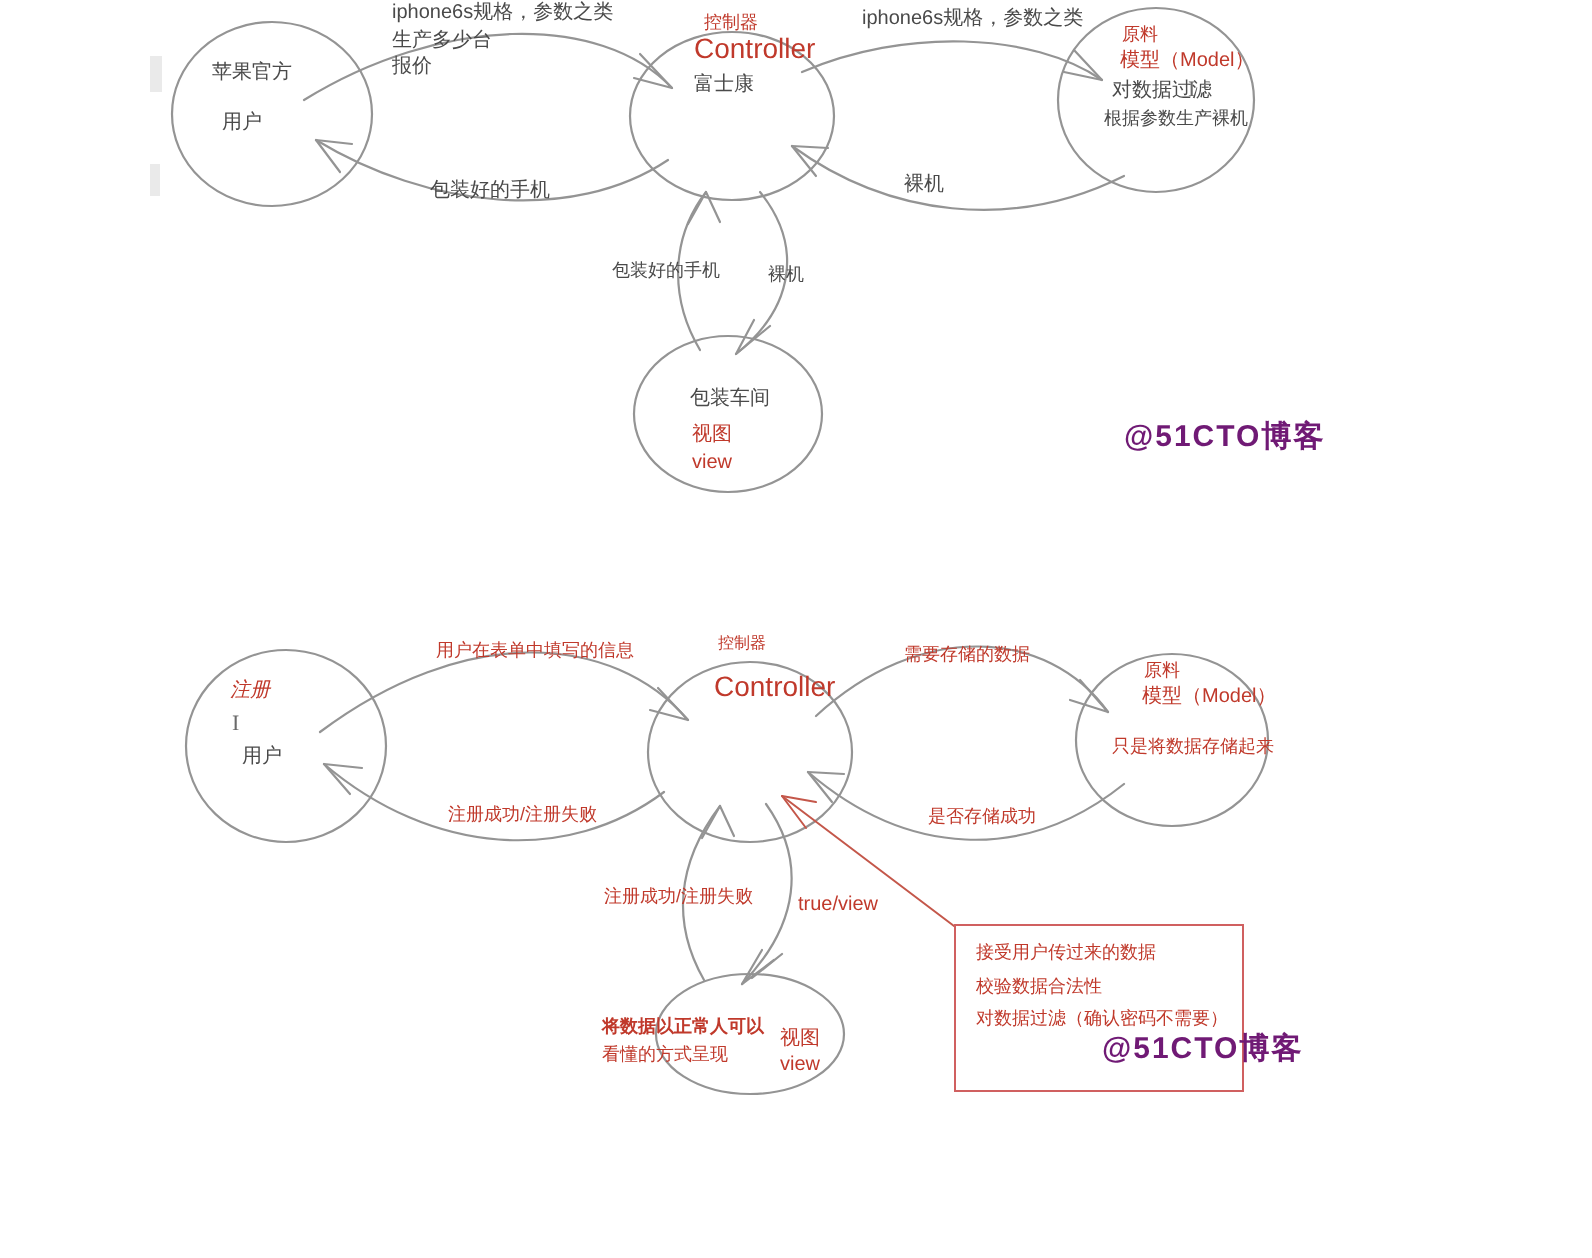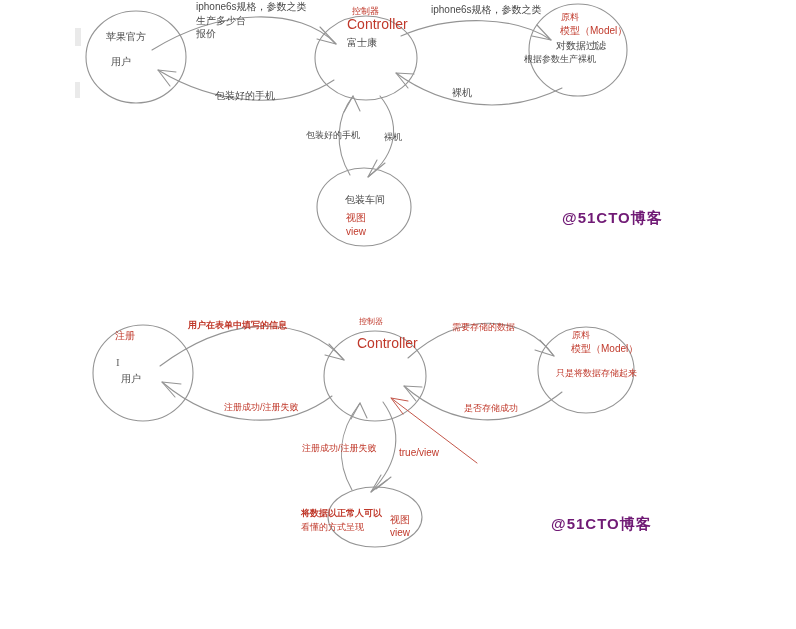--- a/index.html
+++ b/index.html
@@ -86,38 +86,38 @@
   <div class="t" style="left:111px;top:56px;">用户</div>
 
   <div class="t red s9" style="left:352px;top:6px;">控制器</div>
   <div class="t red s11" style="left:347px;top:16px;">Controller</div>
   <div class="t" style="left:347px;top:37px;">富士康</div>
 
   <div class="t red s9" style="left:561px;top:12px;">原料</div>
   <div class="t red" style="left:560px;top:25px;">模型（Model）</div>
   <div class="t" style="left:556px;top:40px;">对数据过滤</div>
   <div class="t cursor" style="left:594px;top:39px;">I</div>
-  <div class="t s9" style="left:524px;top:54px;">根据参数生产裸机</div>
+  <div class="t s9" style="left:552px;top:54px;">根据参数生产裸机</div>
 
   <div class="t" style="left:431px;top:4px;">iphone6s规格，参数之类</div>
   <div class="t" style="left:452px;top:87px;">裸机</div>
   <div class="t" style="left:215px;top:90px;">包装好的手机</div>
 
   <div class="t s9" style="left:306px;top:130px;">包装好的手机</div>
   <div class="t s9" style="left:384px;top:132px;">裸机</div>
 
   <div class="t" style="left:345px;top:194px;">包装车间</div>
   <div class="t red" style="left:346px;top:212px;">视图</div>
   <div class="t red" style="left:346px;top:226px;">view</div>
 
   <div class="wm" style="left:562px;top:209px;">@51CTO博客</div>
 
-  <div class="t red s9" style="left:188px;top:320px;font-weight:bold;">用户在表单中填写的信息</div>
+  <div class="t red s9" style="left:218px;top:320px;">用户在表单中填写的信息</div>
 
-  <div class="t red" style="left:115px;top:330px;">注册</div>
+  <div class="t red" style="left:115px;top:340px;font-style:italic;">注册</div>
   <div class="t cursor" style="left:116px;top:356px;">I</div>
   <div class="t" style="left:121px;top:373px;">用户</div>
 
   <div class="t red s8" style="left:359px;top:317px;">控制器</div>
   <div class="t red s11" style="left:357px;top:335px;">Controller</div>
 
   <div class="t red s9" style="left:572px;top:330px;">原料</div>
   <div class="t red" style="left:571px;top:343px;">模型（Model）</div>
   <div class="t red s9" style="left:556px;top:368px;">只是将数据存储起来</div>
 
@@ -126,16 +126,21 @@
   <div class="t red s9" style="left:224px;top:402px;">注册成功/注册失败</div>
   <div class="t red s9" style="left:302px;top:443px;">注册成功/注册失败</div>
   <div class="t red" style="left:399px;top:447px;">true/view</div>
 
   <div class="t red s9" style="left:301px;top:508px;font-weight:bold;">将数据以正常人可以</div>
   <div class="t red s9" style="left:301px;top:522px;">看懂的方式呈现</div>
 
   <div class="t red" style="left:390px;top:514px;">视图</div>
   <div class="t red" style="left:390px;top:527px;">view</div>
 
+  <div class="notebox">
+    <div class="line" style="top:7px;">接受用户传过来的数据</div>
+    <div class="line" style="top:24px;">校验数据合法性</div>
+    <div class="line" style="top:40px;">对数据过滤（确认密码不需要）</div>
+  </div>
 
   <div class="wm" style="left:551px;top:515px;">@51CTO博客</div>
 
 </div>
 
 </body></html>

